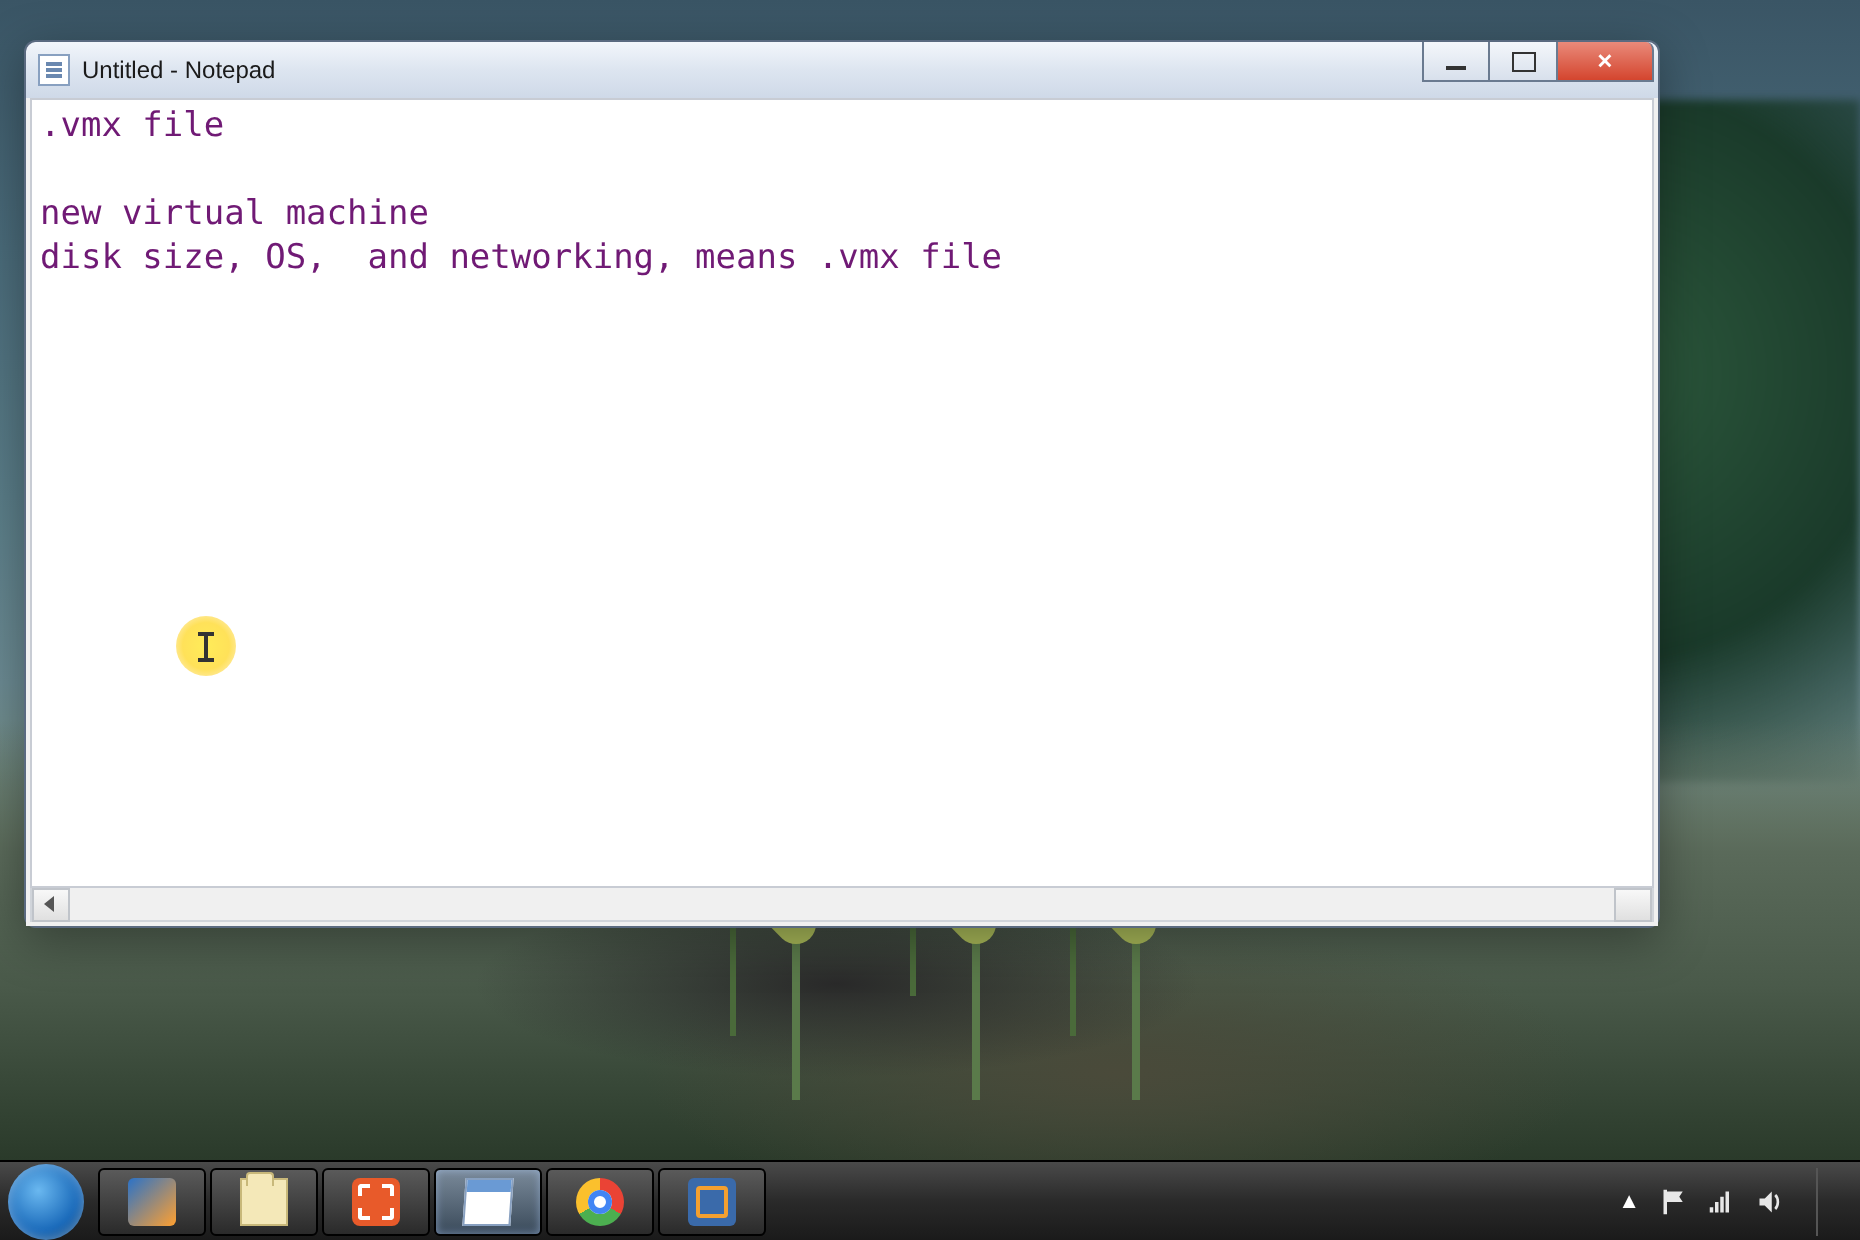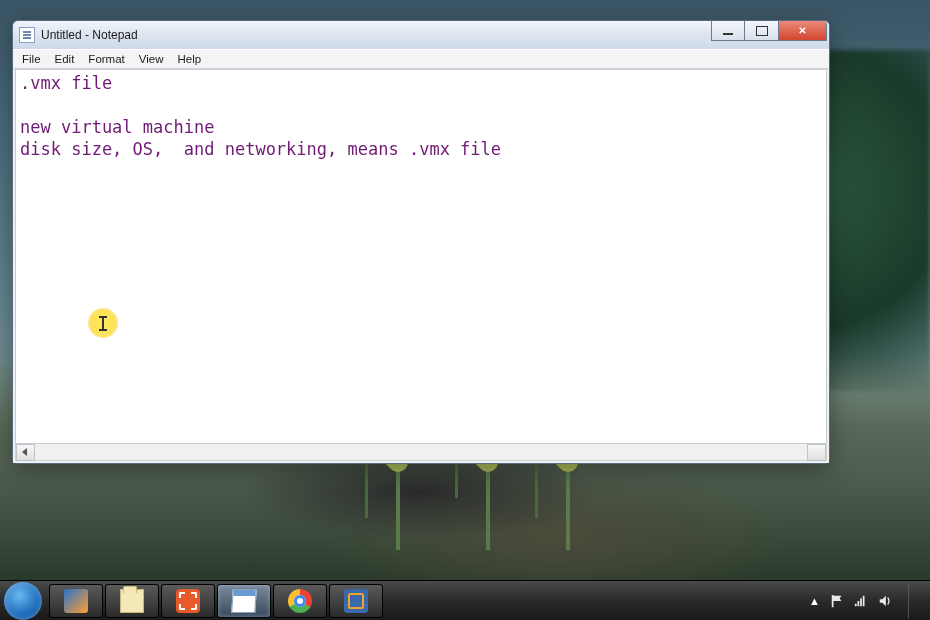--- a/index.html
+++ b/index.html
@@ -120,27 +120,20 @@
 <div class="window">
   <div class="titlebar">
     <div class="app-icon"></div>
     <div class="title-text">Untitled - Notepad</div>
     <div class="win-controls">
       <div class="win-btn min"></div>
       <div class="win-btn max"></div>
       <div class="win-btn close"></div>
     </div>
   </div>
-  <div class="menubar">
-    <div class="menu-item">File</div>
-    <div class="menu-item">Edit</div>
-    <div class="menu-item">Format</div>
-    <div class="menu-item">View</div>
-    <div class="menu-item">Help</div>
-  </div>
   <div class="editor-wrap">
     <div class="editor">.vmx file
 
 new virtual machine
 disk size, OS,  and networking, means .vmx file</div>
     <div class="hscroll">
       <span class="arrow-l"></span>
         <span class="arrow-r"></span>
     </div>
   </div>

